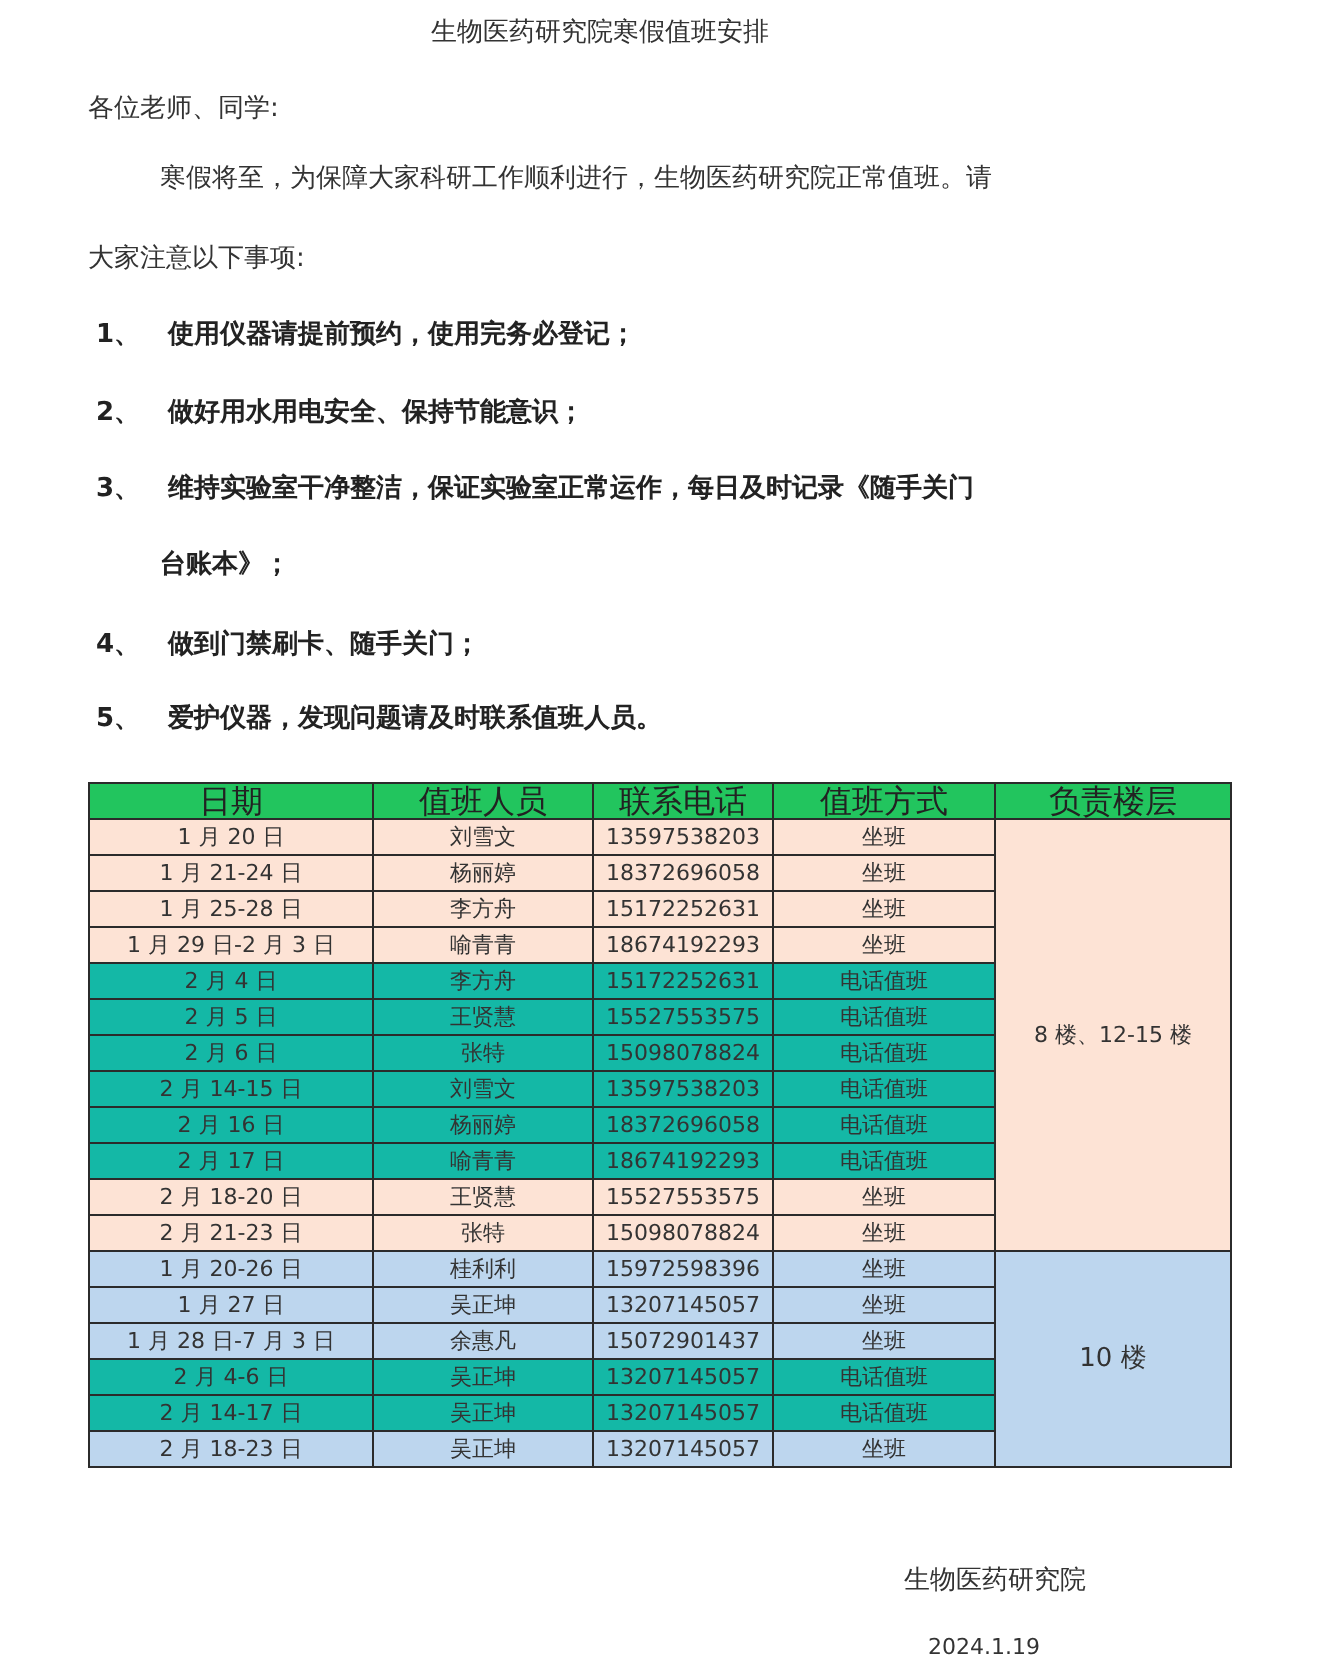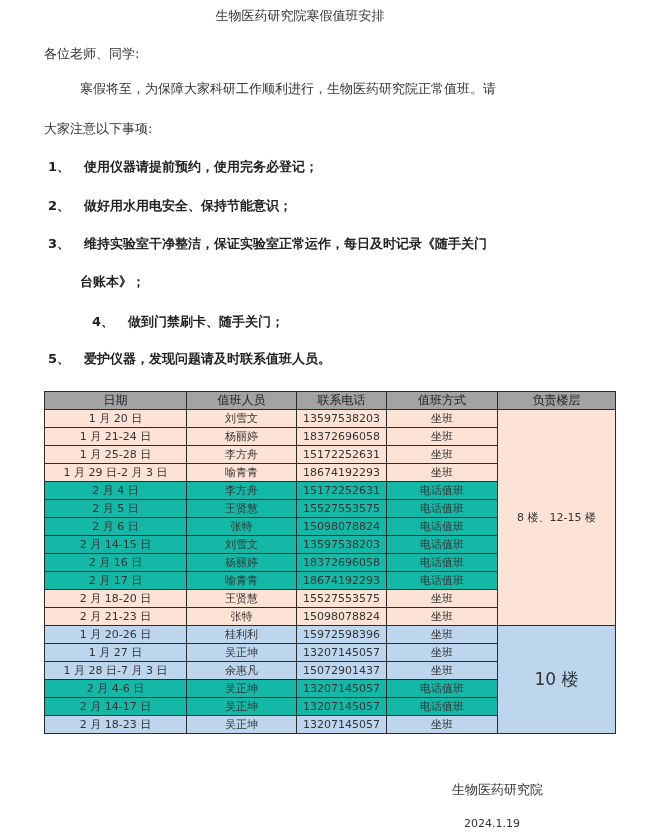--- a/index.html
+++ b/index.html
@@ -9,26 +9,26 @@
   .title { left: 0; width: 600px; top: 7px; text-align: center; font-size: 13px; color: #333; }
   .greet { left: 44px; top: 45px; font-size: 13px; color: #333; }
   .intro1 { left: 80px; top: 80px; font-size: 13px; color: #333; }
   .intro2 { left: 44px; top: 120px; font-size: 13px; color: #333; }
   .item { font-size: 13px; font-weight: bold; color: #222; }
   .item .num { display: inline-block; width: 36px; }
   table.duty { position: absolute; left: 44px; top: 391px; border-collapse: collapse;
                font-size: 11px; table-layout: fixed; }
   table.duty td, table.duty th { border: 1.5px solid #2b2b2b; text-align: center;
                height: 17px; padding: 0; line-height: 17px; color: #333; font-weight: normal; }
-  table.duty th { background: #a3a3a3; font-size: 12px; color: #222; }
+  table.duty th { background: #22c55e; font-size: 16px; color: #222; }
   .peach td { background: #fde3d5; }
   .green td { background: #14b8a6; }
   .blue td { background: #bdd6ee; }
   td.floor-peach { background: #fde3d5 !important; line-height: 20px !important; font-size: 11px; }
-  td.floor-blue { background: #bdd6ee !important; font-size: 17px; }
+  td.floor-blue { background: #bdd6ee !important; font-size: 13px; }
   .sig { left: 452px; top: 781px; font-size: 13px; color: #333; }
   .date { left: 464px; top: 817px; font-size: 11px; color: #333; }
 </style>
 </head>
 <body>
 
 <div class="abs title">生物医药研究院寒假值班安排</div>
 <div class="abs greet">各位老师、同学:</div>
 <div class="abs intro1">寒假将至，为保障大家科研工作顺利进行，生物医药研究院正常值班。请</div>
 <div class="abs intro2">大家注意以下事项:</div>
@@ -36,21 +36,21 @@
 <div class="abs item" style="left:48px; top:158px;">
   <span class="num">1、</span><span>使用仪器请提前预约，使用完务必登记；</span>
 </div>
 <div class="abs item" style="left:48px; top:197px;">
   <span class="num">2、</span><span>做好用水用电安全、保持节能意识；</span>
 </div>
 <div class="abs item" style="left:48px; top:235px;">
   <span class="num">3、</span><span>维持实验室干净整洁，保证实验室正常运作，每日及时记录《随手关门</span>
 </div>
 <div class="abs item" style="left:80px; top:273px;text-align:center;">台账本》；</div>
-<div class="abs item" style="left:48px; top:313px;margin-left:44px;">
+<div class="abs item" style="left:48px; top:313px;">
   <span class="num">4、</span><span>做到门禁刷卡、随手关门；</span>
 </div>
 <div class="abs item" style="left:48px; top:350px;">
   <span class="num">5、</span><span>爱护仪器，发现问题请及时联系值班人员。</span>
 </div>
 
 <table class="duty">
   <colgroup>
     <col style="width:142px">
       <col style="width:110px">

